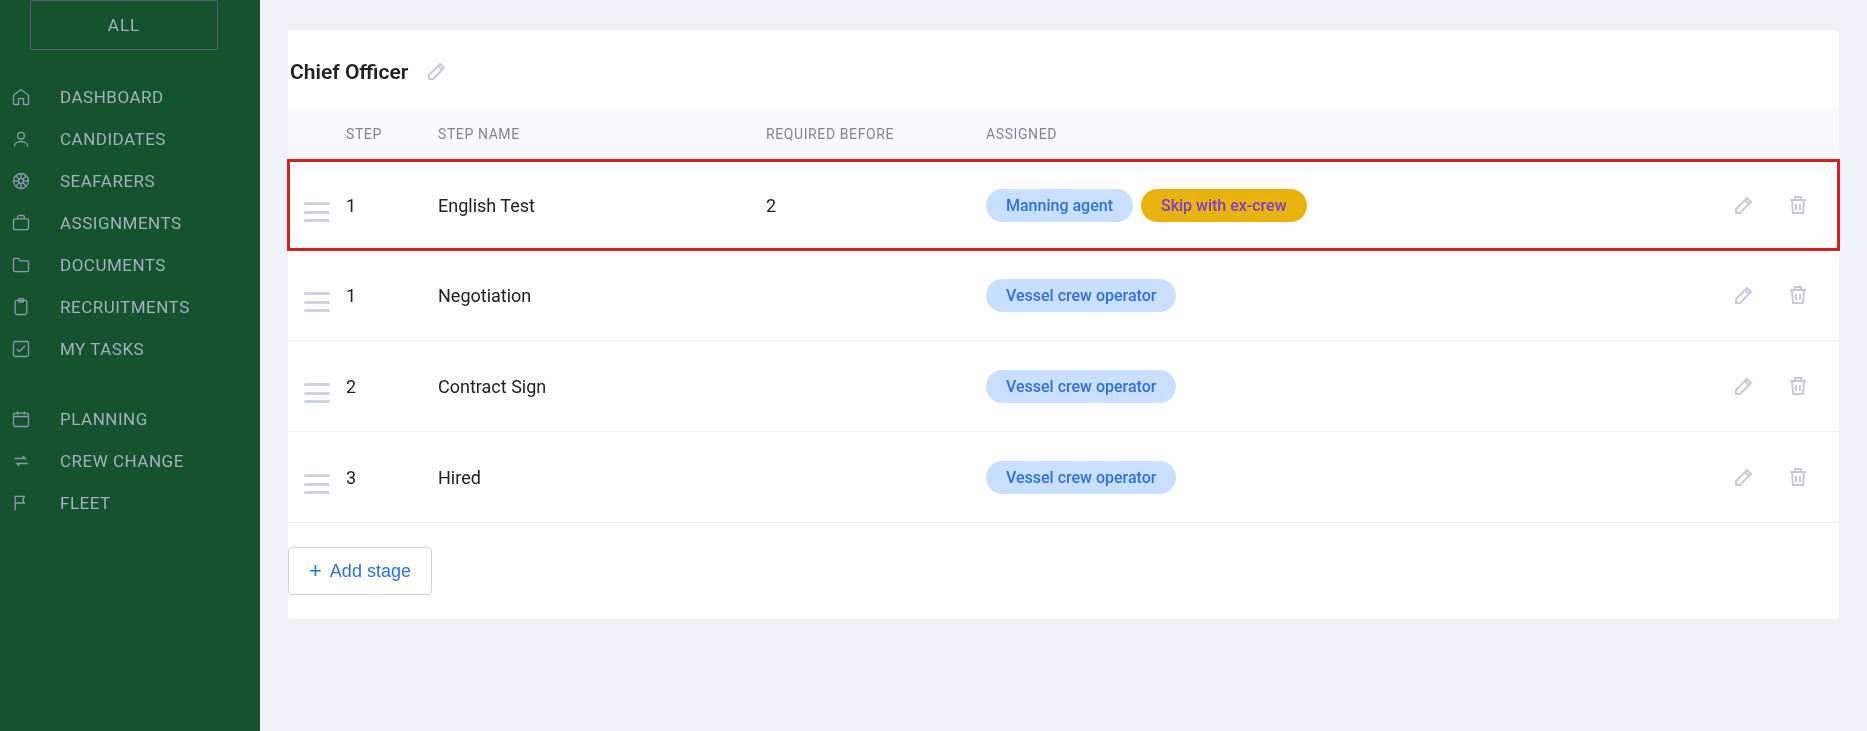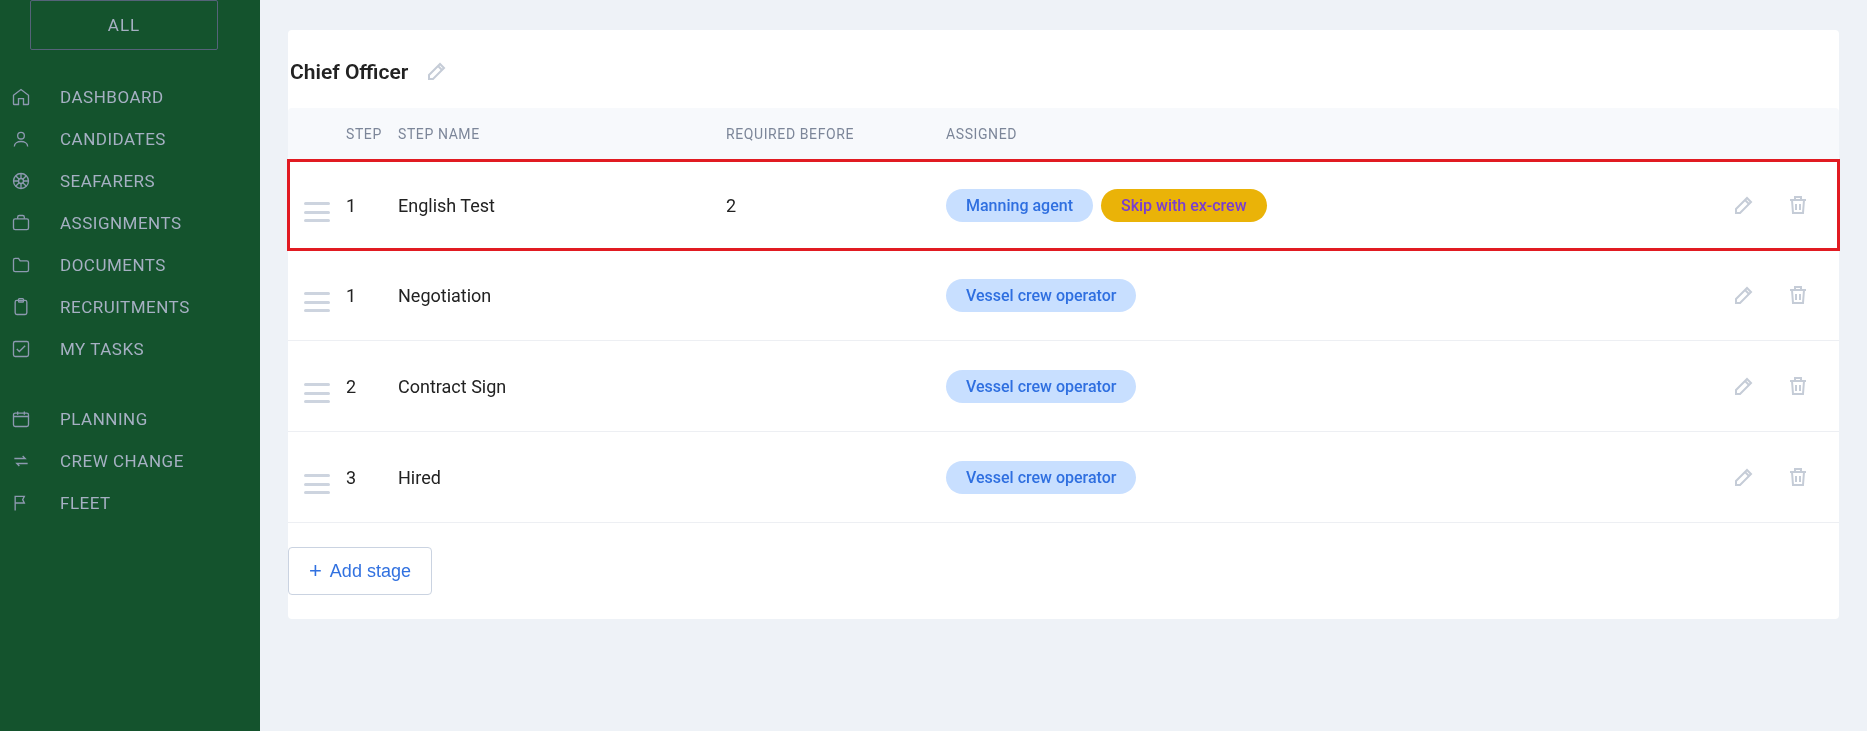--- a/index.html
+++ b/index.html
@@ -86,21 +86,21 @@
     align-items: flex-end;
     background: #f7f9fc;
     border-radius: 4px;
     padding: 18px 16px;
     font-size: 14px;
     letter-spacing: 0.6px;
     color: #7c8699;
   }
   .col-drag { width: 42px; }
   .col-step { width: 52px; }
-  .col-name { width: 328px; }
+  .col-name { width: 328px; margin-left: 40px; }
   .col-req { width: 220px; }
   .col-assigned { flex: 1; }
   .col-actions { width: 110px; display: flex; gap: 28px; justify-content: flex-end; padding-right: 12px;}
   .table-body { }
   .table-row {
     display: flex;
     align-items: center;
     padding: 28px 16px;
     border-bottom: 1px solid #edeff3;
     font-size: 18px;

